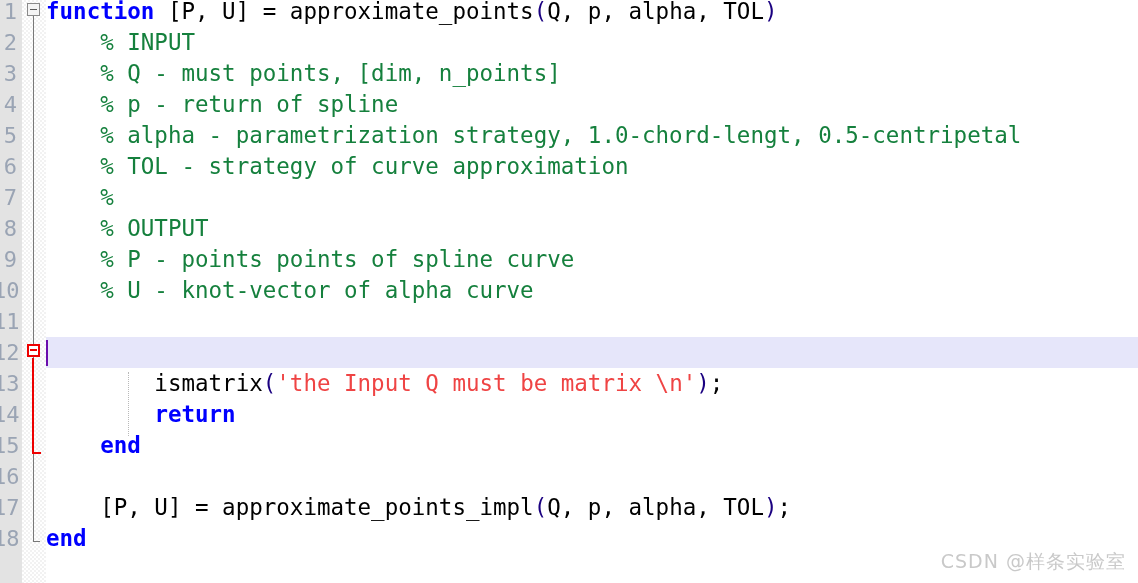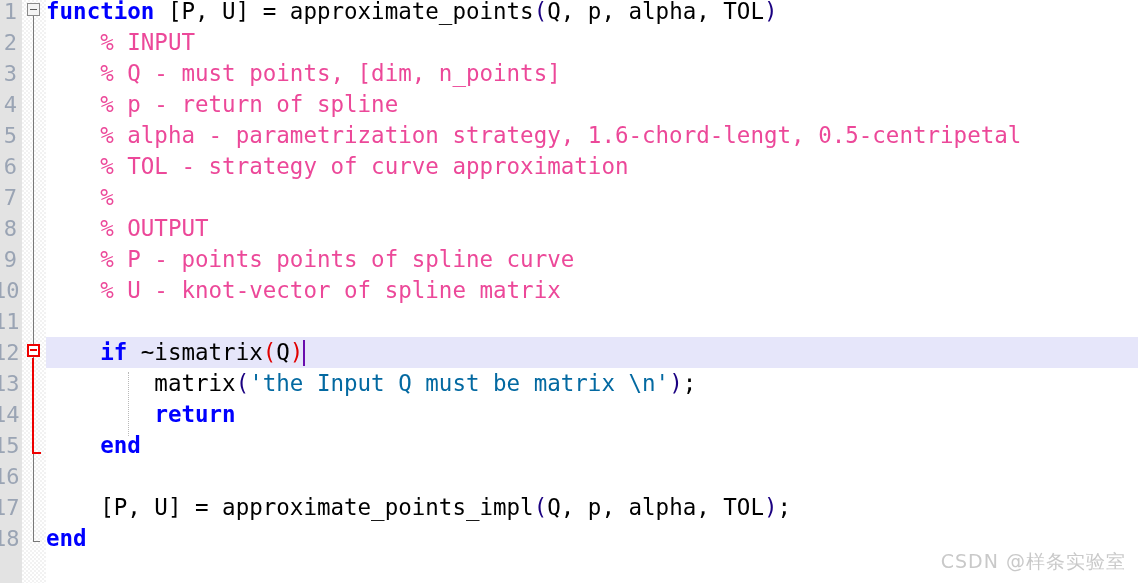--- a/index.html
+++ b/index.html
@@ -124,22 +124,22 @@
   }
   .row .txt {
     position: relative;
     display: inline-block;
     padding-left: 0;
   }
 
   
   .kw      { color: #0000ff; font-weight: bold; }
   .plain   { color: #000000; }
-  .comment { color: #ec4899; }
-  .str     { color: #0369a1; }
+  .comment { color: #15803d; }
+  .str     { color: #ef4444; }
   .paren   { color: #1a0080; }
   .mparen  { color: #e00000; }
 
   
   .indent-guide {
     position: absolute;
     width: 0;
     border-left: 1px dotted #b9b9b9;
     z-index: 1;
   }
@@ -203,29 +203,29 @@
       </div>
       <div class="fold-line red" style="left: 10px; top: 358px; height: 94px;"></div>
       <div class="fold-tick red" style="left: 10px; top: 452px; width: 9px;"></div>
     </div>
 
   <div id="code">
       <div class="row" style="top: -4px;"><span class="txt"><span class="kw">function</span><span class="plain"> [P, U] = approximate_points</span><span class="paren">(</span><span class="plain">Q, p, alpha, TOL</span><span class="paren">)</span></span></div>
       <div class="row" style="top: 27px;"><span class="txt"><span class="comment">    % INPUT</span></span></div>
       <div class="row" style="top: 58px;"><span class="txt"><span class="comment">    % Q - must points, [dim, n_points]</span></span></div>
       <div class="row" style="top: 89px;"><span class="txt"><span class="comment">    % p - return of spline</span></span></div>
-      <div class="row" style="top: 120px;"><span class="txt"><span class="comment">    % alpha - parametrization strategy, 1.6-chord-lengt, 0.5-centripetal</span></span></div>
+      <div class="row" style="top: 120px;"><span class="txt"><span class="comment">    % alpha - parametrization strategy, 1.0-chord-lengt, 0.5-centripetal</span></span></div>
       <div class="row" style="top: 151px;"><span class="txt"><span class="comment">    % TOL - strategy of curve approximation</span></span></div>
       <div class="row" style="top: 182px;"><span class="txt"><span class="comment">    %</span></span></div>
       <div class="row" style="top: 213px;"><span class="txt"><span class="comment">    % OUTPUT</span></span></div>
       <div class="row" style="top: 244px;"><span class="txt"><span class="comment">    % P - points points of spline curve</span></span></div>
-      <div class="row" style="top: 275px;"><span class="txt"><span class="comment">    % U - knot-vector of spline matrix</span></span></div>
+      <div class="row" style="top: 275px;"><span class="txt"><span class="comment">    % U - knot-vector of alpha curve</span></span></div>
       <div class="row" style="top: 306px;"><span class="txt"><span class="plain"></span></span></div>
-      <div class="row hl" style="top: 337px;"><span class="txt"><span class="plain">    </span><span class="kw">if</span><span class="plain"> ~ismatrix</span><span class="mparen">(</span><span class="plain">Q</span><span class="mparen">)</span></span><span class="caret"></span></div>
-      <div class="row" style="top: 368px;"><span class="txt"><span class="plain">        matrix</span><span class="paren">(</span><span class="str">'the Input Q must be matrix \n'</span><span class="paren">)</span><span class="plain">;</span></span></div>
+      <div class="row hl" style="top: 337px;"><span class="caret"></span></div>
+      <div class="row" style="top: 368px;"><span class="txt"><span class="plain">        ismatrix</span><span class="paren">(</span><span class="str">'the Input Q must be matrix \n'</span><span class="paren">)</span><span class="plain">;</span></span></div>
       <div class="row" style="top: 399px;"><span class="txt"><span class="plain">        </span><span class="kw">return</span></span></div>
       <div class="row" style="top: 430px;"><span class="txt"><span class="plain">    </span><span class="kw">end</span></span></div>
       <div class="row" style="top: 461px;"><span class="txt"><span class="plain"></span></span></div>
       <div class="row" style="top: 492px;"><span class="txt"><span class="plain">    [P, U] = approximate_points_impl</span><span class="paren">(</span><span class="plain">Q, p, alpha, TOL</span><span class="paren">)</span><span class="plain">;</span></span></div>
       <div class="row" style="top: 523px;"><span class="txt"><span class="kw">end</span></span></div>
     </div>
 
   <div id="watermark">CSDN @样条实验室</div>
 <div class="indent-guide" style="left: 128px; top: 372px; height: 64px;"></div>
   </div>

